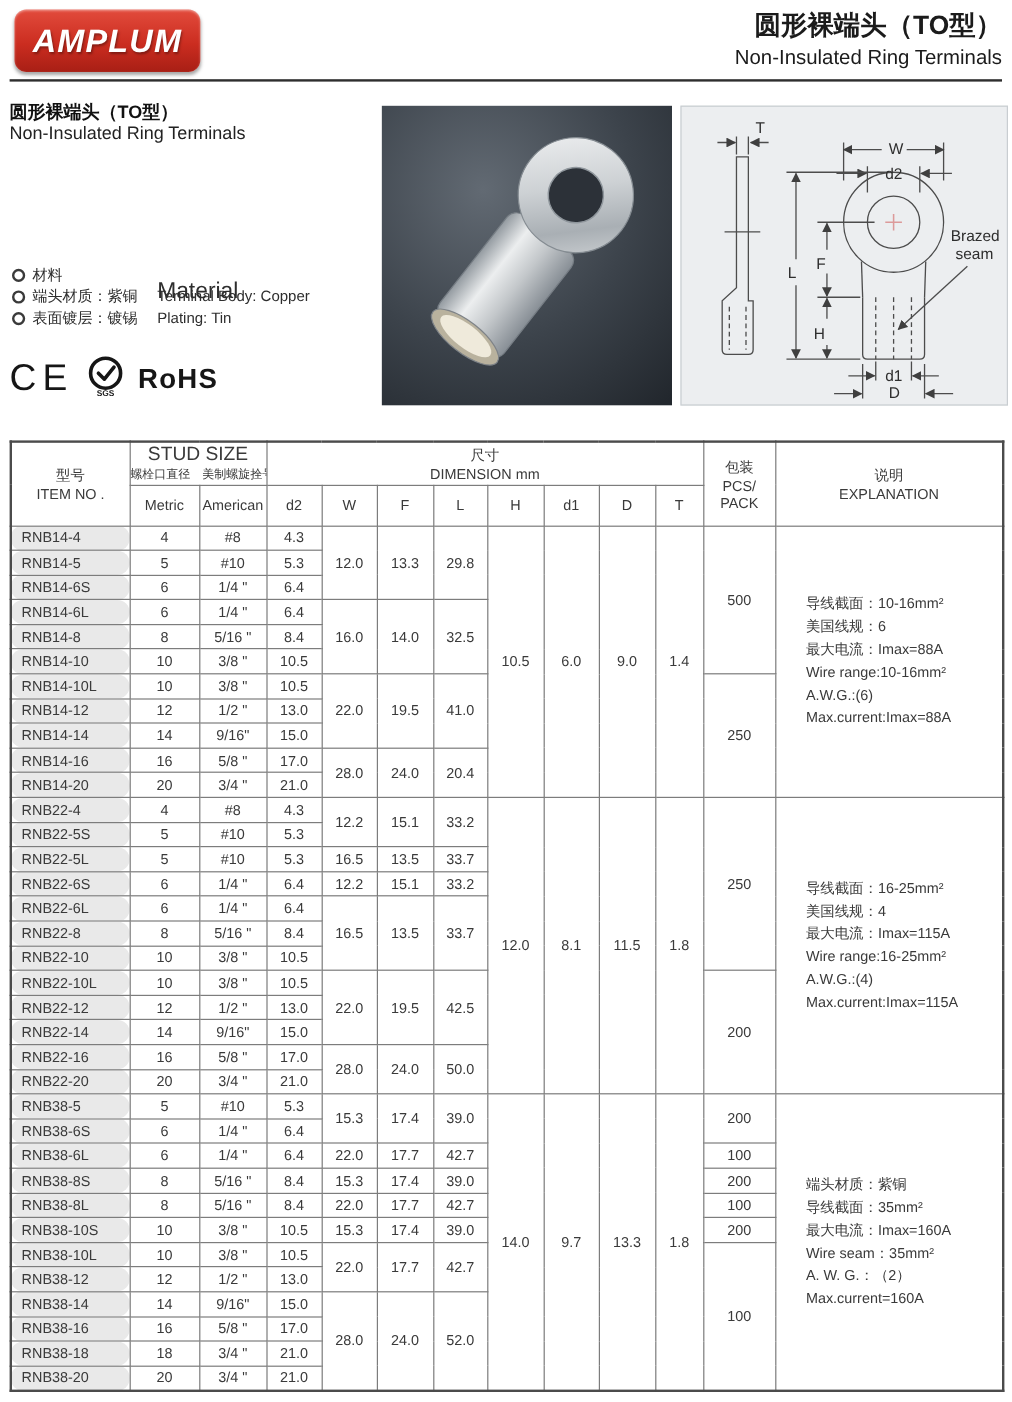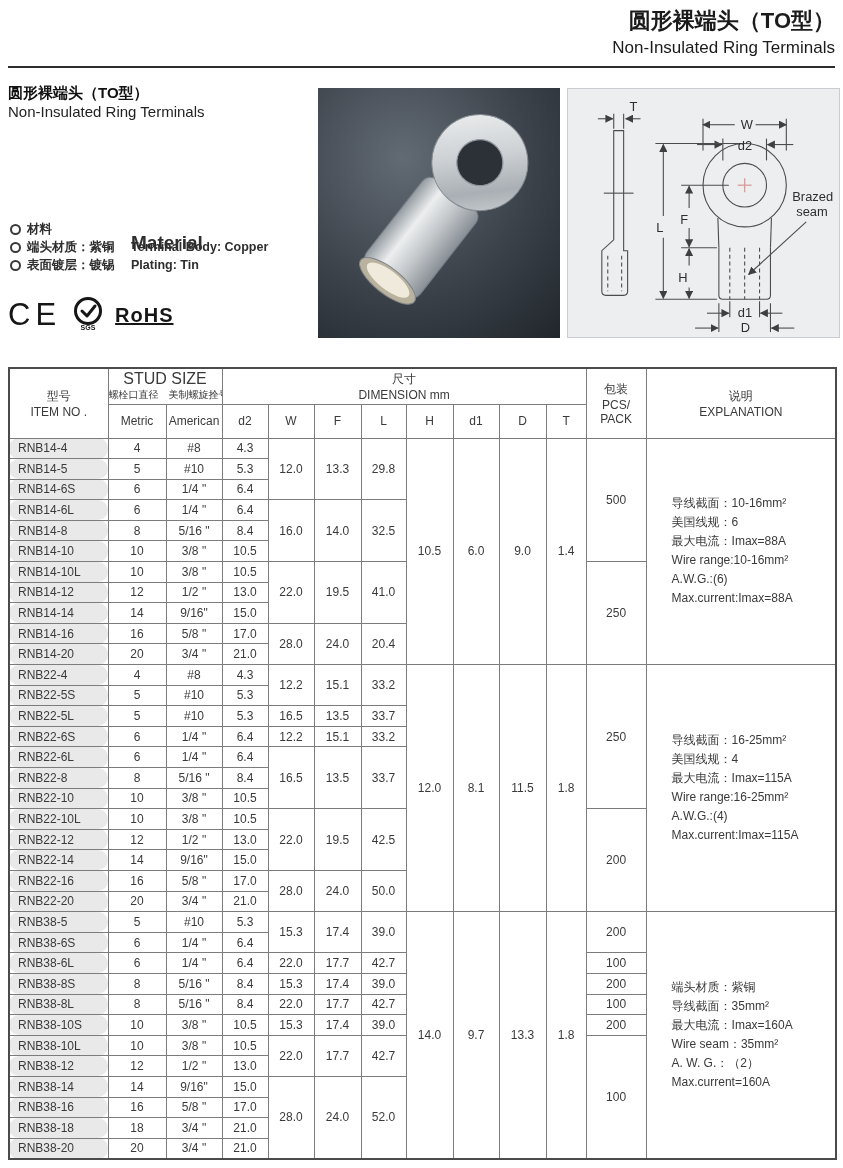--- a/index.html
+++ b/index.html
@@ -16,28 +16,28 @@
   .head-titles{position:absolute;right:8px;top:6px;text-align:right;color:#1b1b1b;}
   .head-titles .zh{font-size:22px;font-weight:bold;}
   .head-titles .en{font-size:17px;margin-top:2px;}
   .divider{position:absolute;left:8px;right:8px;top:66px;height:0;border-top:2px solid #2e2e2e;}
 
   
   .info{position:absolute;left:8px;top:84px;width:300px;}
   .info .t-zh{font-size:15px;font-weight:bold;color:#111;margin:0;}
   .info .t-en{font-size:15px;color:#222;margin:0;}
   .spec-list{position:absolute;left:8px;top:220px;width:305px;margin:0;padding:0;list-style:none;}
-  .spec-list li{display:flex;align-items:center;height:18px;font-size:12.5px;color:#2e2e2e;font-weight:bold;}
+  .spec-list li{display:flex;align-items:center;height:18px;font-size:12.5px;color:#2e2e2e;}
   .bullet{width:7px;height:7px;border:2px solid #3a3a3a;border-radius:50%;margin:0 6px 0 2px;flex:0 0 auto;}
   .spec-zh{width:104px;}
   .spec-en{flex:1;}
   .spec-list li.first .spec-en{font-size:19px;margin-top:28px;}
   .certs{position:absolute;left:8px;top:296px;display:flex;align-items:center;gap:10px;}
   .ce-mark{font-size:31px;font-weight:normal;letter-spacing:5px;color:#161616;line-height:34px;}
-  .rohs{font-size:20px;font-weight:bold;color:#161616;letter-spacing:1px;text-decoration:underline;}
+  .rohs{font-size:23px;font-weight:bold;color:#161616;letter-spacing:1px;}
 
   
   .photo{position:absolute;left:318px;top:88px;width:242px;height:250px;}
   .diagram{position:absolute;left:567px;top:88px;width:273px;height:250px;}
   .diagram svg{background:#eceef0;border:1px solid #c9cdd1;box-sizing:border-box;}
   .dim-label{font-size:13px;fill:#2e2e2e;font-family:"Liberation Sans","DejaVu Sans",sans-serif;}
 
   
   .spec-table{position:absolute;left:8px;top:367px;width:827px;border-collapse:collapse;
         table-layout:fixed;font-size:12px;color:#3a3a3a;border:2px solid #4b4b4b;}
@@ -49,20 +49,23 @@
   .spec-table td.item{text-align:left;padding-left:8px;background:#e9e9e9;border-radius:10px;}
   .spec-table td.expl{text-align:left;padding-left:25px;line-height:19px;white-space:normal;}
   .h-xs{font-size:10px;}
   .h-sm{font-size:16px;}
 </style>
 </head>
 <body>
 
 <div class="page">
 
+  <div class="logo">
+    <span>AMPLUM</span>
+  </div>
   <div class="head-titles">
     <div class="zh">圆形裸端头（TO型）</div>
     <div class="en">Non-Insulated Ring Terminals</div>
   </div>
   <div class="divider"></div>
 
   <div class="info">
     <p class="t-zh">圆形裸端头（TO型）</p>
     <p class="t-en">Non-Insulated Ring Terminals</p>
   </div>

